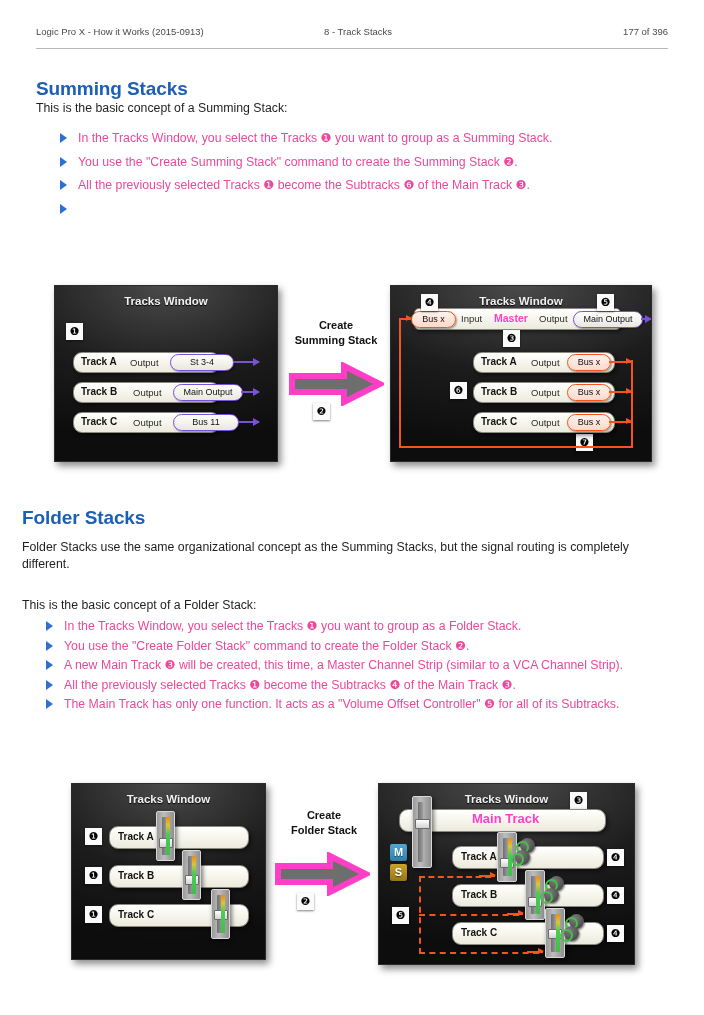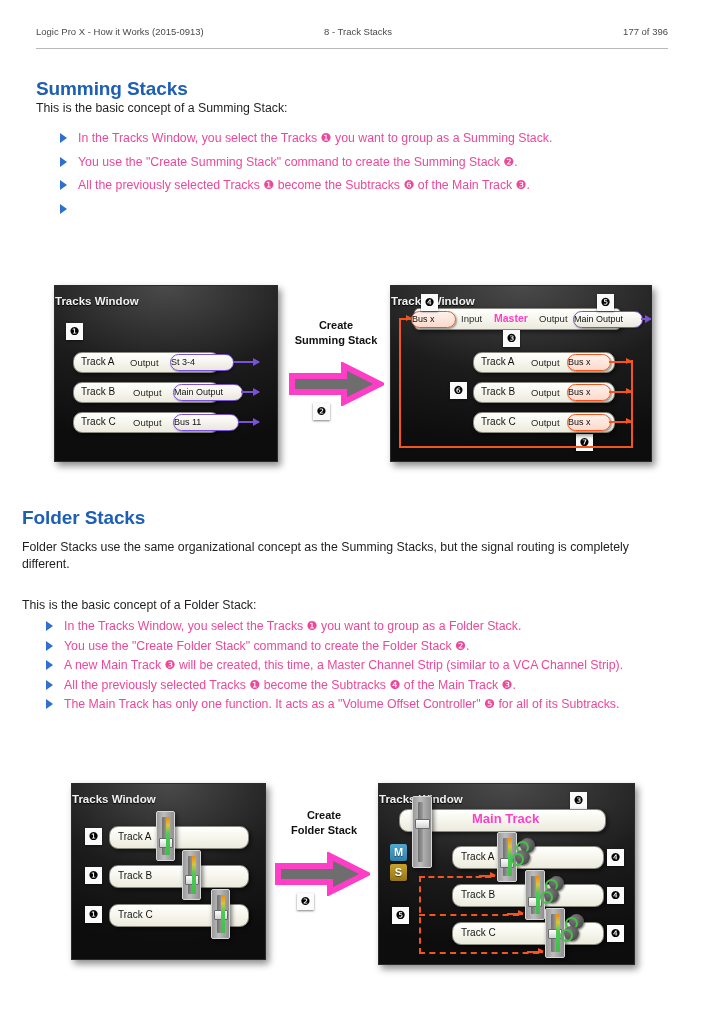--- a/index.html
+++ b/index.html
@@ -71,52 +71,53 @@
     position: absolute;
     background:
       radial-gradient(ellipse 120% 90% at 50% 0%, #4a4a4a 0%, #1c1c1c 55%, #0d0d0d 100%);
     border: 1px solid #2b2b2b;
     box-shadow: 3px 4px 7px rgba(0,0,0,0.45);
     overflow: hidden;
   }
   .panel-title {
     position: absolute;
     left: 0; right: 0;
+    text-align: center;
     color: #f2f2f2;
     font-size: 11.5px;
     font-weight: bold;
     text-shadow: 0 1px 1px #000;
   }
 
   
   .trackrow {
     position: absolute;
     background: linear-gradient(#ffffff 0%, #f7f7ee 45%, #eceade 100%);
     border: 1px solid #8a8a80;
     border-radius: 9px;
     box-shadow: 2px 2px 4px rgba(0,0,0,0.55);
   }
   .trackname {
     position: absolute;
     font-size: 10px;
-    font-weight: normal;
+    font-weight: bold;
     color: #121212;
   }
   .outlabel {
     position: absolute;
     font-size: 9.5px;
     color: #2a2a2a;
   }
 
   
   .pill {
     position: absolute;
     border-radius: 9px;
     font-size: 9px;
-    text-align: left;
+    text-align: center;
     line-height: 15px;
     height: 15px;
     color: #111;
     background: linear-gradient(#ffffff, #e9e7dc);
     box-shadow: 1px 1px 2px rgba(0,0,0,0.4);
   }
   .pill.purple { border: 1.6px solid #7a52d8; }
   .pill.orange { border: 1.6px solid #f4551e; background: linear-gradient(#fff2ec, #fbd9cb); }
 
   

